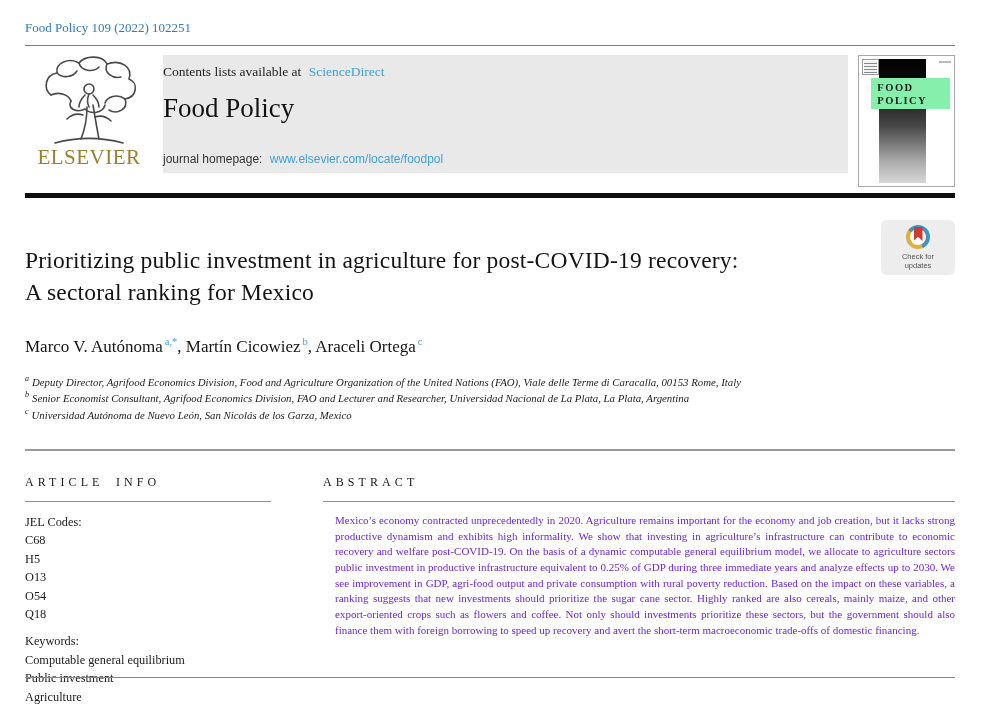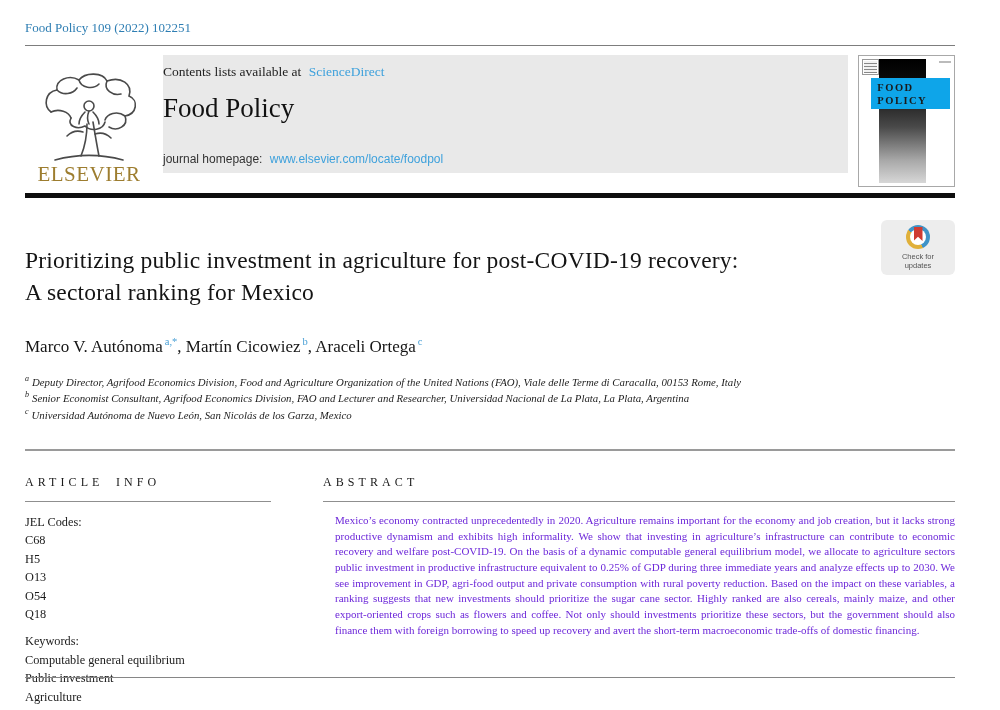--- a/index.html
+++ b/index.html
@@ -3,33 +3,33 @@
 <meta charset="utf-8">
 <style>
   html,body{margin:0;padding:0;background:#fff;}
   .page{position:relative;width:1000px;height:710px;box-sizing:border-box;
         padding:0 45px 0 25px;font-family:"Liberation Serif",serif;color:#1f1f1f;overflow:hidden;}
   
   .citation{padding-top:20px;text-align:left;font-size:13px;color:#2e7eb3;}
   .toprule{height:1px;background:#7d7d7d;margin-top:9px;}
   
   .masthead{display:flex;margin-top:9px;height:132px;}
-  .logo-col{width:128px;display:flex;flex-direction:column;align-items:center;justify-content:flex-end;}
+  .logo-col{width:128px;display:flex;flex-direction:column;align-items:center;justify-content:flex-start;}
   .logo-col svg{display:block;}
   .elsevier-word{font-size:21px;color:#9d7d2f;letter-spacing:0.5px;margin-top:-2px;}
   .graybox{flex:1;background:#e9e9e9;margin:0 10px;position:relative;text-align:left;height:118px;padding-top:9px;box-sizing:border-box;}
   .contents-line{font-size:13.5px;color:#222;}
   .link{color:#3ea1dc;text-decoration:none;cursor:pointer;}
   .journal-name{font-size:27px;margin-top:13px;color:#111;}
   .homepage-line{position:absolute;left:0;right:0;bottom:7px;font-family:"Liberation Sans",sans-serif;font-size:12px;color:#333;}
   
   .cover{width:97px;height:132px;position:relative;background:#fff;border:1px solid #a8a8a8;box-sizing:border-box;}
   .cover-band{position:absolute;left:21%;top:2%;width:50%;height:96%;
               background:linear-gradient(to bottom,#000 0%,#101010 26%,#4a4a4a 55%,#a9a9a9 82%,#d7d7d7 100%);}
-  .cover-banner{position:absolute;left:13%;right:4%;top:17%;height:24%;background:#0ea5e9;
+  .cover-banner{position:absolute;left:13%;right:4%;top:17%;height:24%;background:#86efac;
                 display:flex;flex-direction:column;justify-content:center;padding-left:6px;box-sizing:border-box;}
   .cover-banner div{font-size:10.5px;font-weight:bold;letter-spacing:1.5px;color:#1a1a1a;line-height:1.25;}
   .cover-barcode{position:absolute;left:3px;top:3px;width:13px;height:12px;background:#f2f2f2;border:1px solid #999;
                  background-image:repeating-linear-gradient(#888 0 1px,transparent 1px 3px);background-clip:content-box;padding:1px;}
   .cover-issue{position:absolute;right:3px;top:5px;width:12px;height:2px;background:#bbb;}
   .blackrule{height:5px;background:#0e0e0e;margin-top:6px;}
   
   .title-section{position:relative;margin-top:46px;}
   .badge{position:absolute;right:0;top:-24px;width:74px;height:55px;background:#ededed;border-radius:6px;
          display:flex;flex-direction:column;align-items:center;justify-content:center;cursor:pointer;}

